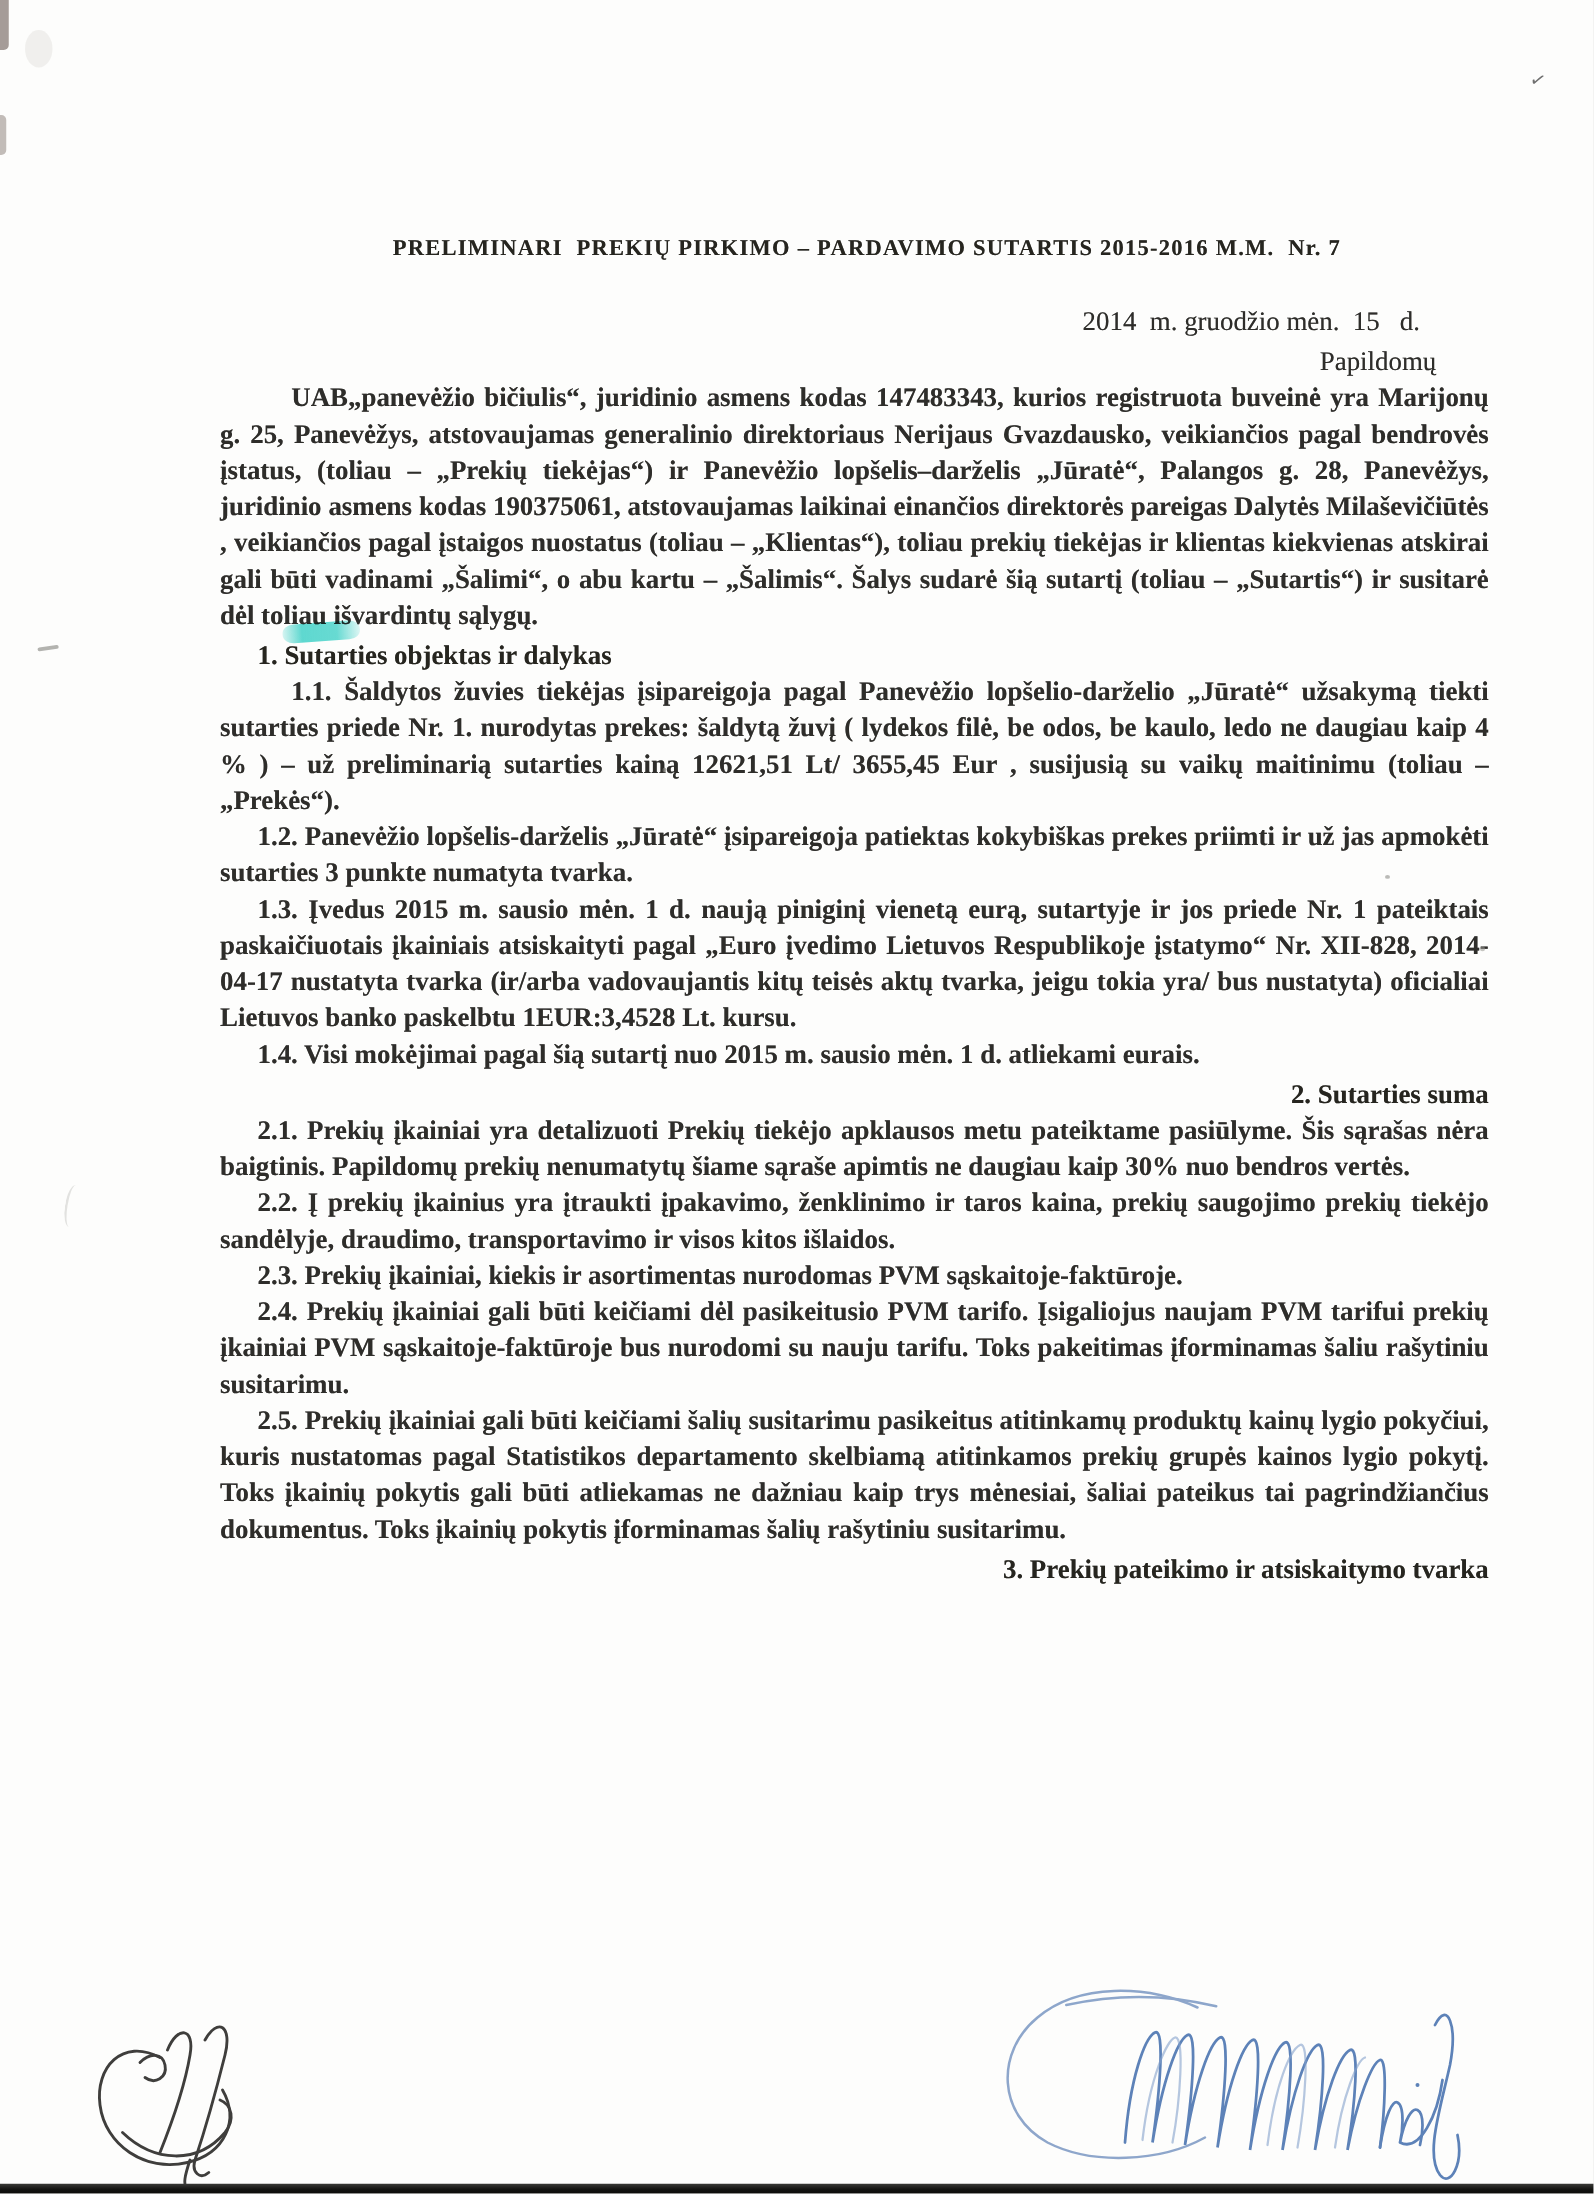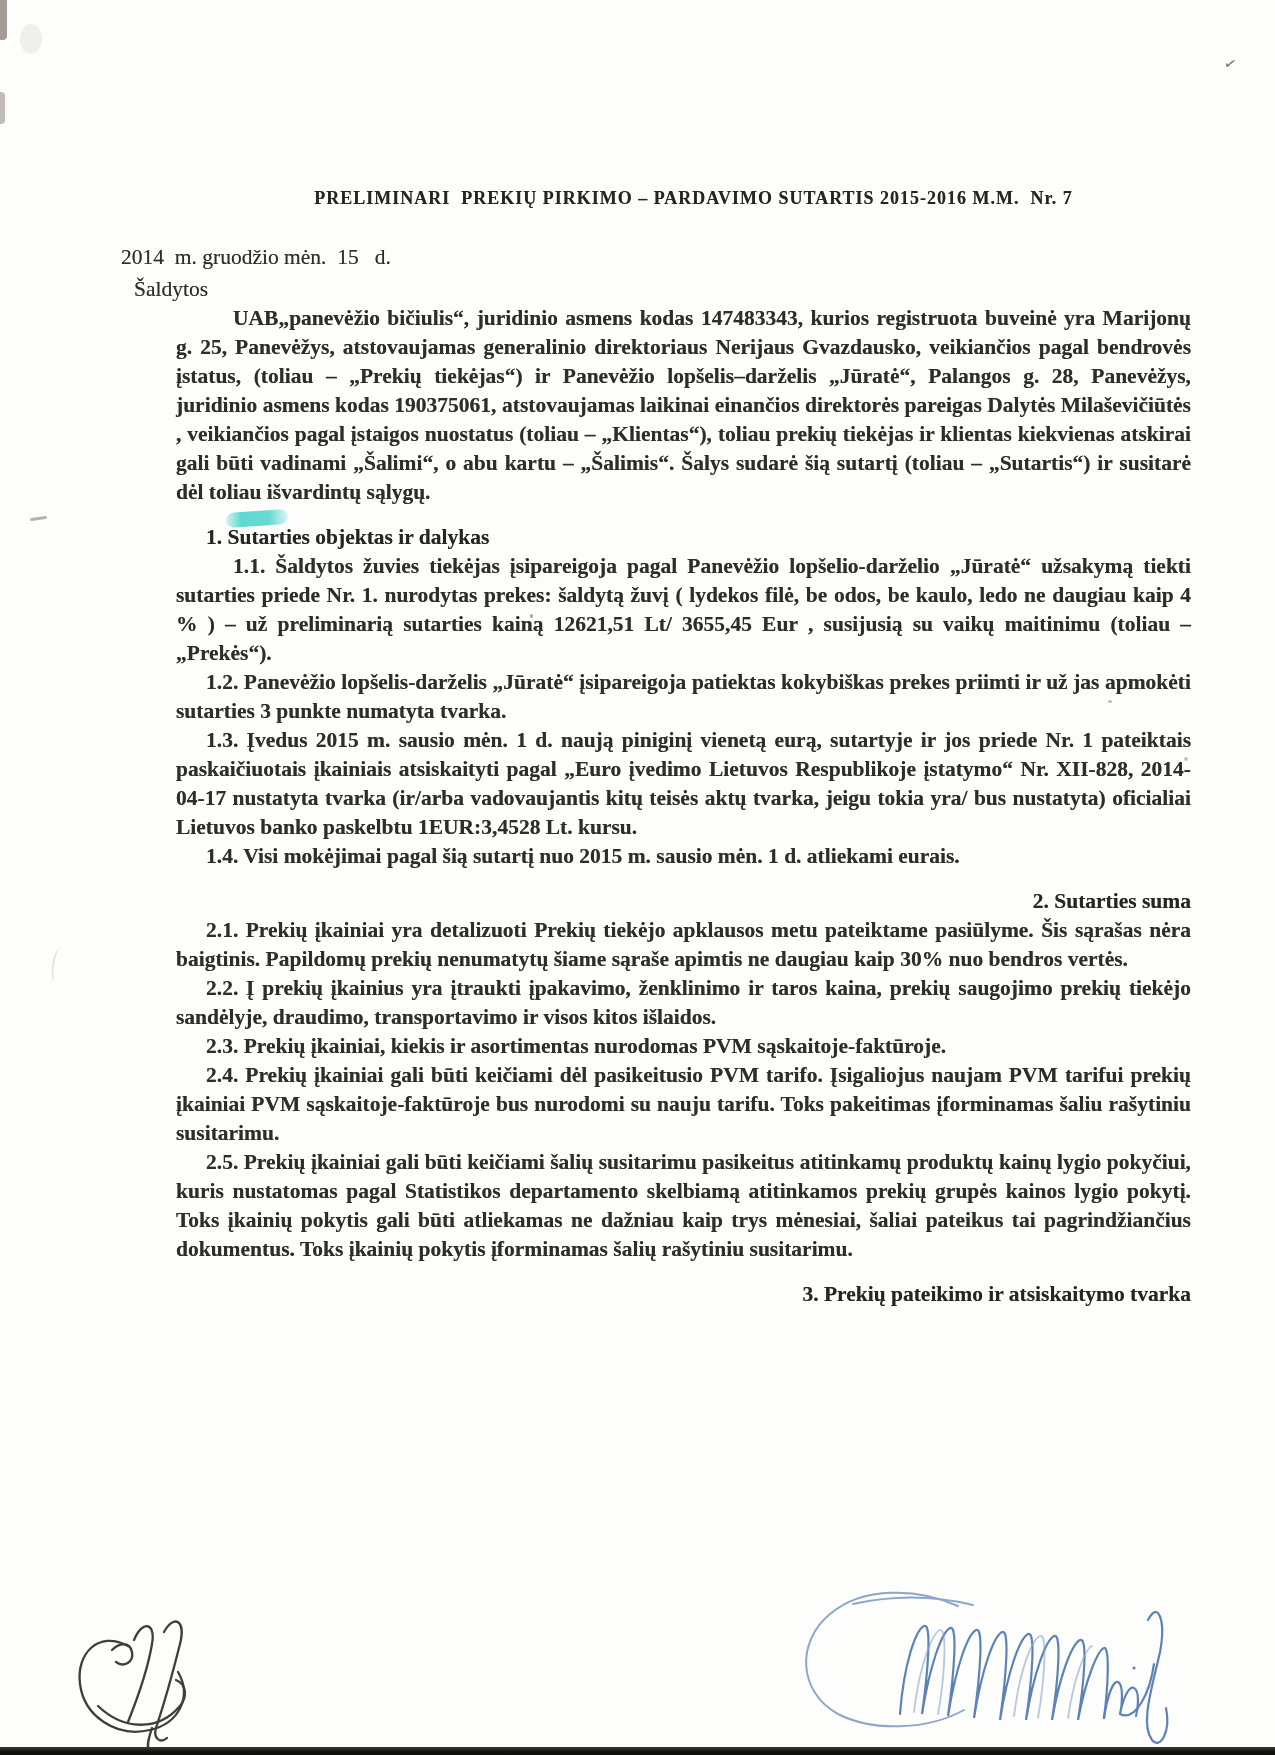--- a/index.html
+++ b/index.html
@@ -22,40 +22,40 @@
     font-weight:bold;
     font-size:18px;
     letter-spacing:1px;
     text-align:center;
     white-space:pre;
     line-height:30px;
     transform:translateX(10px);
     color:#26251f;
   }
   .center-line{
-    text-align:left;
+    text-align:right;
     white-space:pre;
     font-size:21.5px;
     line-height:29px;
   }
   .date-line{margin-top:30px;transform:translateX(-55px);}
   .place-line{margin-top:3px;transform:translateX(-42px);}
   p.body-par{
     margin:0;
     font-size:21.5px;
     line-height:29px;
     text-align:justify;
     text-indent:30px;
     font-weight:bold;
   }
   p.indent-lg{text-indent:57px;}
   .intro{margin-top:34px;}
   h2.sec{
     position:relative;
-    margin:16px 0 0 30px;
+    margin:3px 0 0 30px;
     font-size:21.5px;
     line-height:29px;
     font-weight:bold;
     color:#26251f;
   }
   .sec-1{margin-top:40px;}
   .sec-2{margin-top:25px;text-align:right;}
   .sec-3{margin-top:22px;text-align:right;}
   .mt-31{margin-top:31px;}
   .mt-29{margin-top:29px;}
@@ -105,21 +105,21 @@
 </head>
 <body>
 
 <div class="page">
 
   <div class="content">
 
     <div class="title">PRELIMINARI  PREKIŲ PIRKIMO – PARDAVIMO SUTARTIS 2015-2016 M.M.  Nr. 7</div>
 
     <div class="center-line date-line">2014  m. gruodžio mėn.  15   d.</div>
-    <div class="center-line place-line">Šaldytos</div>
+    <div class="center-line place-line">Papildomų</div>
 
     <p class="body-par indent-lg intro"><b>UAB„panevėžio bičiulis“, </b><span>juridinio asmens kodas 147483343, kurios registruota buveinė yra Marijonų g. 25, Panevėžys, atstovaujamas generalinio direktoriaus Nerijaus Gvazdausko, veikiančios pagal bendrovės įstatus, (toliau – „Prekių tiekėjas“) ir </span><b>Panevėžio lopšelis–darželis „Jūratė“, </b><span>Palangos g. 28, Panevėžys, juridinio asmens kodas 190375061, atstovaujamas laikinai einančios direktorės pareigas Dalytės Milaševičiūtės , veikiančios pagal įstaigos nuostatus (toliau – „Klientas“), toliau prekių tiekėjas ir klientas kiekvienas atskirai gali būti vadinami „Šalimi“, o abu kartu – „Šalimis“. Šalys sudarė šią sutartį (toliau – „Sutartis“) ir susitarė dėl toliau išvardintų sąlygų.</span></p>
 
     <h2 class="sec sec-1"><span>1.  Sutarties objektas ir dalykas</span><i class="smear"></i></h2>
 
     <p class="body-par indent-lg mt-31"><span>1.1. Šaldytos žuvies  tiekėjas įsipareigoja pagal Panevėžio lopšelio-darželio „Jūratė“ užsakymą tiekti  sutarties priede Nr. 1. nurodytas  prekes: šaldytą žuvį ( lydekos filė, be odos, be kaulo, ledo ne daugiau kaip 4 % ) – už preliminarią </span><b>sutarties kainą 12621,51 Lt/ 3655,45 Eur</b><span> , susijusią su vaikų maitinimu (toliau – „Prekės“).</span></p>
     <p class="body-par mt-3"><span>1.2. Panevėžio lopšelis-darželis „Jūratė“  įsipareigoja patiektas kokybiškas prekes priimti ir už jas apmokėti  sutarties 3 punkte numatyta tvarka.</span></p>
     <p class="body-par"><span>1.3. Įvedus  2015 m. sausio mėn. 1 d. naują piniginį vienetą eurą, sutartyje ir jos priede Nr. 1 pateiktais paskaičiuotais įkainiais atsiskaityti pagal „Euro įvedimo Lietuvos Respublikoje įstatymo“ Nr. XII-828, 2014-04-17 nustatyta  tvarka (ir/arba vadovaujantis kitų teisės aktų tvarka, jeigu tokia yra/ bus nustatyta)  oficialiai Lietuvos banko paskelbtu 1EUR:3,4528 Lt. kursu.</span></p>
     <p class="body-par"><span>1.4. Visi mokėjimai pagal šią sutartį  nuo 2015 m. sausio mėn. 1 d. atliekami eurais.</span></p>
 

